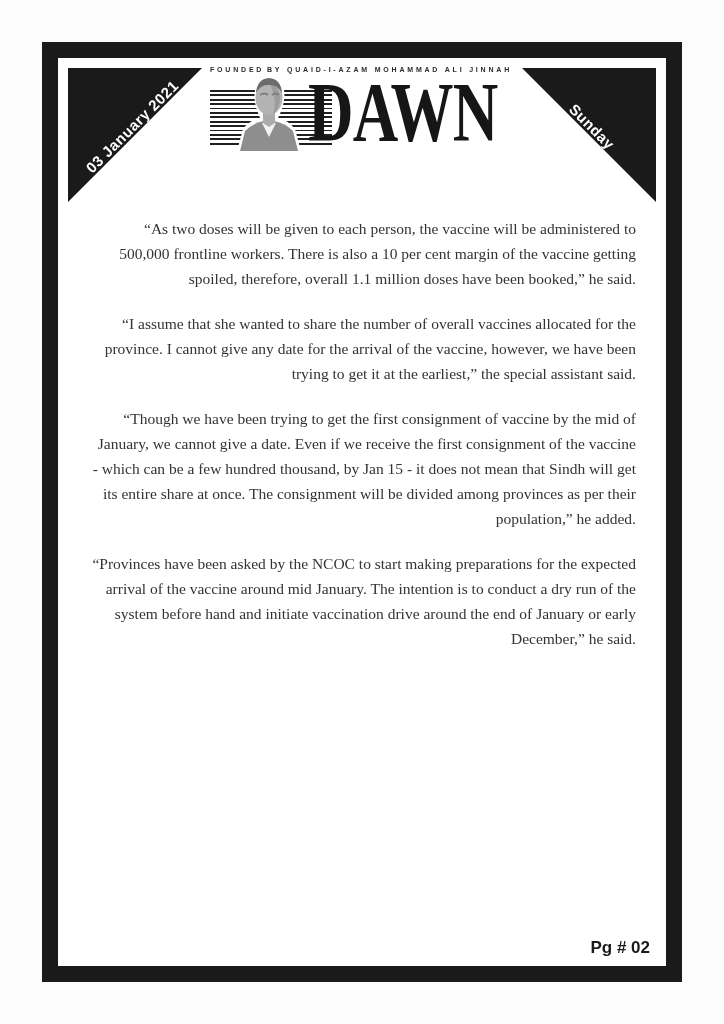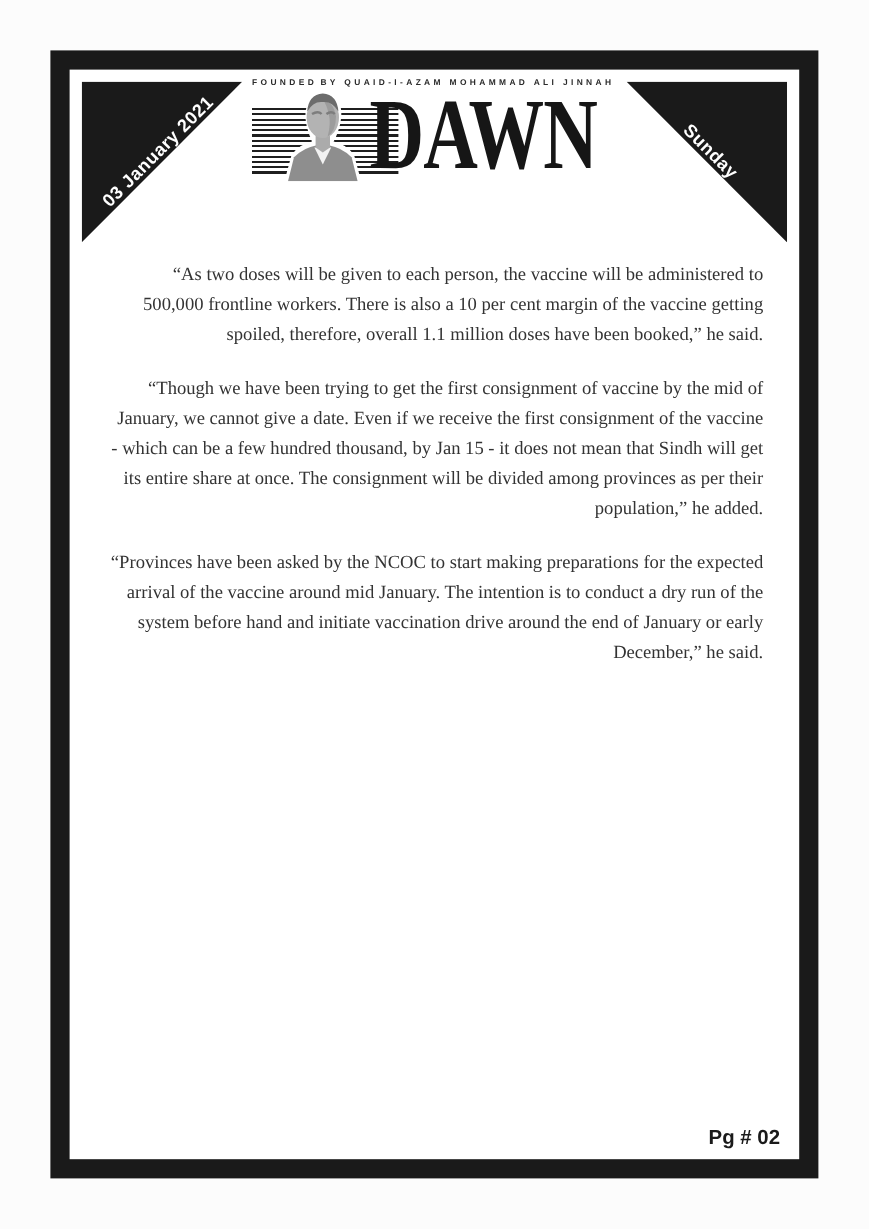--- a/index.html
+++ b/index.html
@@ -180,20 +180,21 @@
           <path d="M22,20 Q23,6 35,5 Q47,6 48,20 Q43,11 35,12 Q27,11 22,20 Z" fill="#6c6c6c"></path>
 
           <path d="M26,22 Q31,19 34,22 M38,22 Q42,19 45,22" stroke="#7d7d7d" stroke-width="2" fill="none"></path>
         </svg>
       </div>
       <div class="dawn">DAWN</div>
     </div>
 
     <div class="article">
       <p>“As two doses will be given to each person, the vaccine will be administered to 500,000 frontline workers. There is also a 10 per cent margin of the vaccine getting spoiled, therefore, overall 1.1 million doses have been booked,” he said.</p>
+      <p>“I assume that she wanted to share the number of overall vaccines allocated for the province. I cannot give any date for the arrival of the vaccine, however, we have been trying to get it at the earliest,” the special assistant said.</p>
       <p>“Though we have been trying to get the first consignment of vaccine by the mid of January, we cannot give a date. Even if we receive the first consignment of the vaccine - which can be a few hundred thousand, by Jan 15 - it does not mean that Sindh will get its entire share at once. The consignment will be divided among provinces as per their population,” he added.</p>
       <p>“Provinces have been asked by the NCOC to start making preparations for the expected arrival of the vaccine around mid January. The intention is to conduct a dry run of the system before hand and initiate vaccination drive around the end of January or early December,” he said.</p>
     </div>
 
     <div class="page-num">Pg # 02</div>
 
   </div>
 </div>
 
 </body></html>

